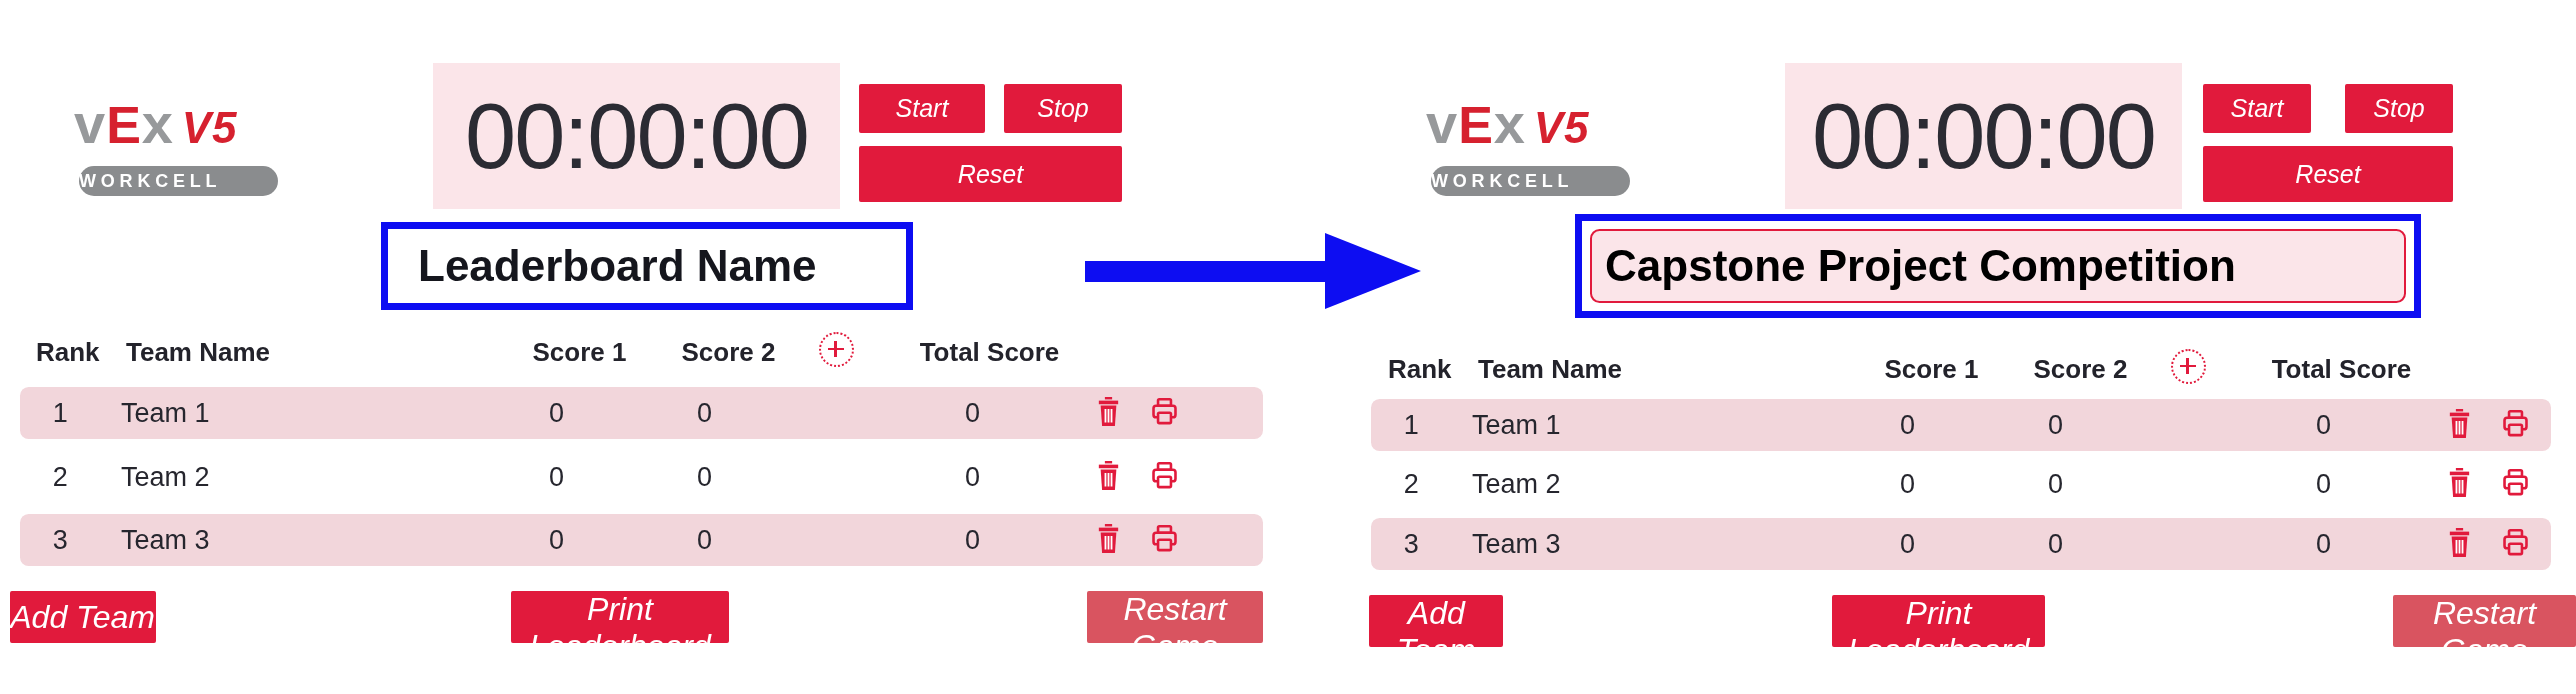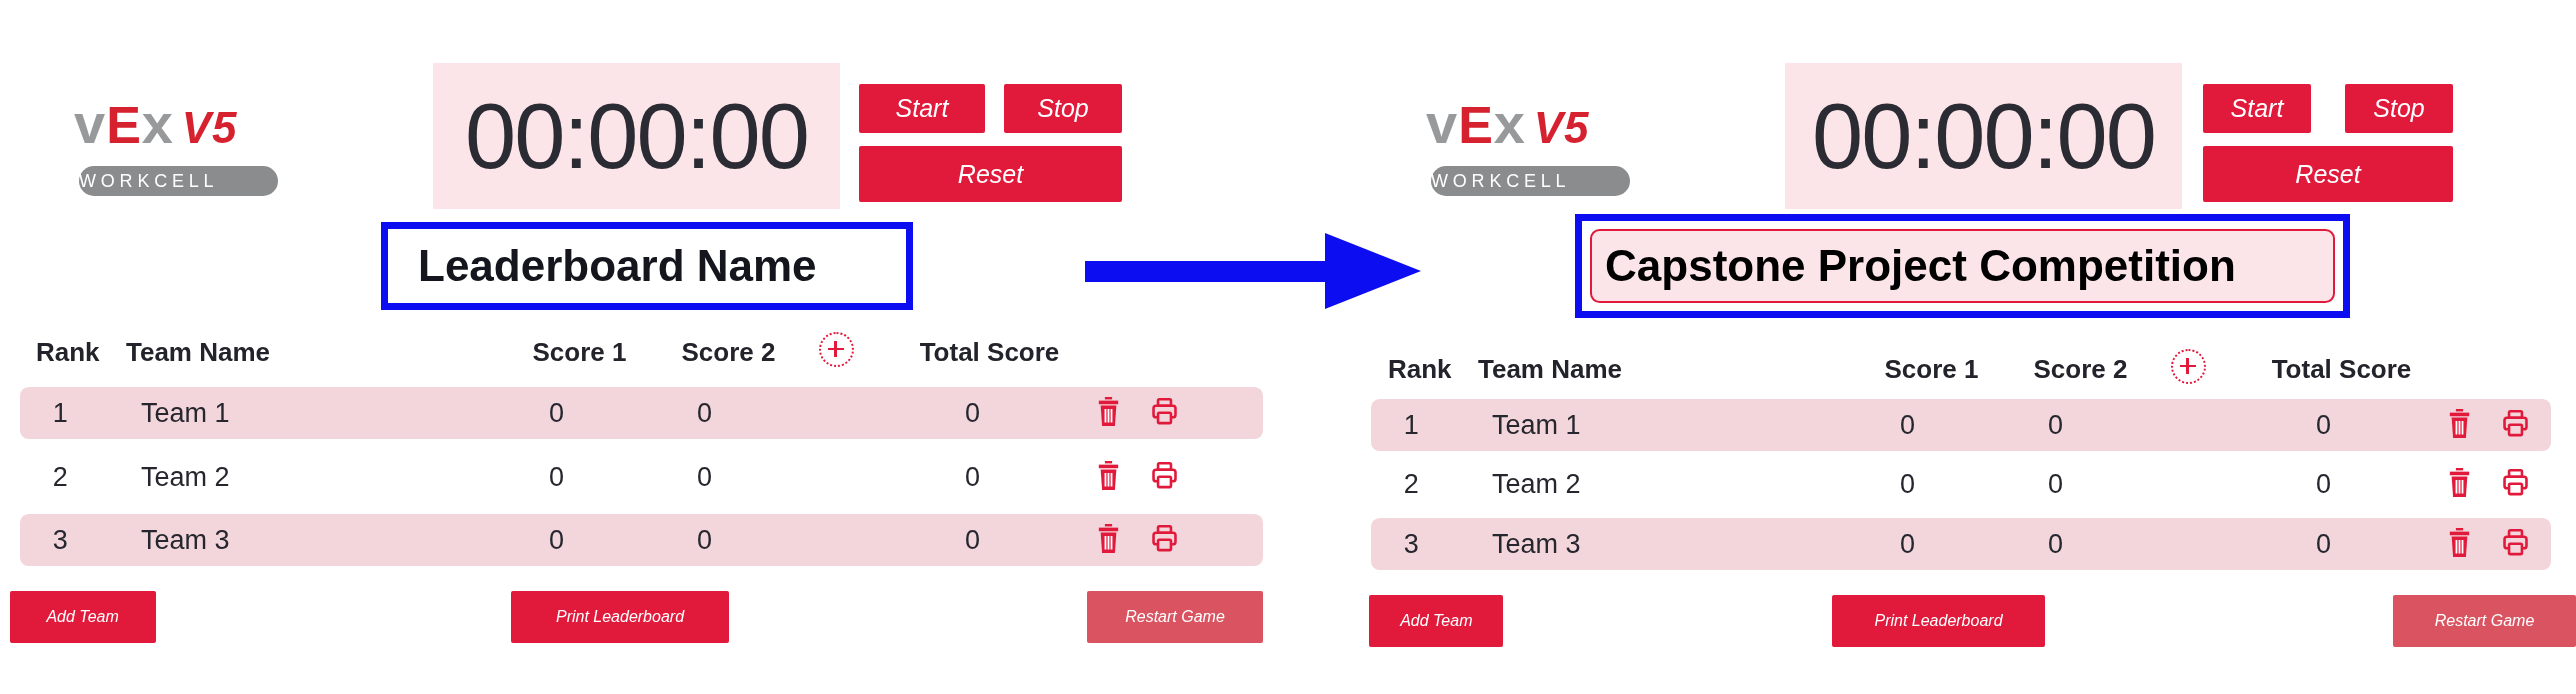--- a/index.html
+++ b/index.html
@@ -12,42 +12,42 @@
   .pL { left:0; width:1295px; }
   .pR { left:1352px; width:1224px; }
 
   
   .logo { position:absolute; left:74px; top:96px; width:209px; text-align:left; }
   .logo-top { font-weight:bold; line-height:56px; letter-spacing:1px; white-space:nowrap; }
   .lv,.lx { color:#97999b; font-size:56px; }
   .le { color:#d6212f; font-size:52px; }
   .l5 { color:#d6212f; font-size:44px; font-style:italic; margin-left:7.7px; }
   .logo-pill { margin:0 auto; width:199px; height:30px; background:#8a8c8e; border-radius:16.3px;
-               color:#fff; font-size:18px; font-weight:normal; letter-spacing:4.8px; line-height:30px; }
+               color:#fff; font-size:18px; font-weight:bold; letter-spacing:4.8px; line-height:30px; }
 
   
   .timer-box { position:absolute; left:433px; top:63px; width:407px; height:146px;
                background:#fbe5e9; display:flex; align-items:center; justify-content:center; }
   .pR .timer-box { width:397px; }
   .timer-text { font-size:92px; color:#2b2b33; letter-spacing:-1.9px; }
 
   .btn { border:none; cursor:pointer; background:#e11a3c; color:#fff; font-size:25px;
          font-family:inherit; border-radius:1.9px;font-style:italic; }
   .btn-start { position:absolute; left:859px; top:84px; width:126px; height:49px; }
   .btn-stop  { position:absolute; left:1004px; top:84px; width:118px; height:49px; }
   .btn-reset { position:absolute; left:859px; top:146px; width:263px; height:56px; }
   .pR .btn-start { left:851px; width:108px; }
   .pR .btn-stop  { left:993px; width:108px; }
   .pR .btn-reset { left:851px; width:250px; }
 
   
   .name-wrap { position:absolute; border:7.7px solid #0d0df2; background:#fff;
                display:flex; align-items:center; }
   .pL .name-wrap { left:381px; top:222px; width:532px; height:88px; }
-  .pR .name-wrap { left:223px; top:214px; width:775px; height:104px; padding:7.7px; }
+  .pR .name-wrap { left:223px; top:214px; width:846px; height:104px; padding:7.7px; }
   .name-input { width:100%; height:100%; border:none; background:transparent; outline:none;
                 font-family:inherit; font-weight:bold; font-size:44px; color:#15161d;
                 padding-left:30px; }
   .pR .name-input { background:#fbe5e9; border:2.9px solid #e11a3c; border-radius:9.6px;
                     color:#000; padding-left:13.4px; }
 
   
   .thead { position:absolute; left:0; top:336px; width:100%; height:33px;
            font-size:26px; font-weight:bold; color:#23232b; }
   .pR .thead { top:353px; }
@@ -65,31 +65,31 @@
 
   
   .row { position:absolute; left:20px; width:1243px; height:52px; border-radius:8.6px;
          font-size:27px; color:#26262e; }
   .pR .row { left:19px; width:1180px; }
   .row.alt { background:#f2d6db; }
   .pL .row-1 { top:387px; } .pL .row-2 { top:451px; } .pL .row-3 { top:514px; }
   .pR .row-1 { top:399px; } .pR .row-2 { top:458px; } .pR .row-3 { top:518px; }
   .cell { position:absolute; top:0; line-height:52px; white-space:nowrap; }
   .c-rank  { left:5.8px;   width:69px;  text-align:center; }
-  .c-team  { left:121px; }
+  .c-team  { left:101px; }
   .c-s1    { left:484px; width:105px; text-align:center; }
   .c-s2    { left:632px; width:105px; text-align:center; }
   .c-total { left:900px; width:105px; text-align:center; }
   .icon-btn { position:absolute; top:8.6px; width:38px; height:35px; border:none; background:transparent;
               cursor:pointer; display:flex; align-items:center; justify-content:center; }
   .ic-trash { left:1069px; }
   .ic-print { left:1125px; }
 
   
-  .footer-btn { position:absolute; height:52px; font-size:16px; }
+  .footer-btn { position:absolute; height:52px; font-size:32px; }
   .pL .f-add     { left:9.6px;   top:591px; width:146px; }
   .pL .f-print   { left:511px;  top:591px; width:218px; }
   .pL .f-restart { left:1087px; top:591px; width:176px; background:#d95460; }
   .pR .f-add     { left:17.3px;   top:595px; width:134px; }
   .pR .f-print   { left:480px;  top:595px; width:213px; }
   .pR .f-restart { left:1041px; top:595px; width:183px; background:#d95460; }
 
   
   .arrow { position:absolute; left:1085px; top:233px; width:340px; height:77px; }
   .arrow-shaft { position:absolute; left:0; top:28px; width:240px; height:21px; background:#0d0df2; }

